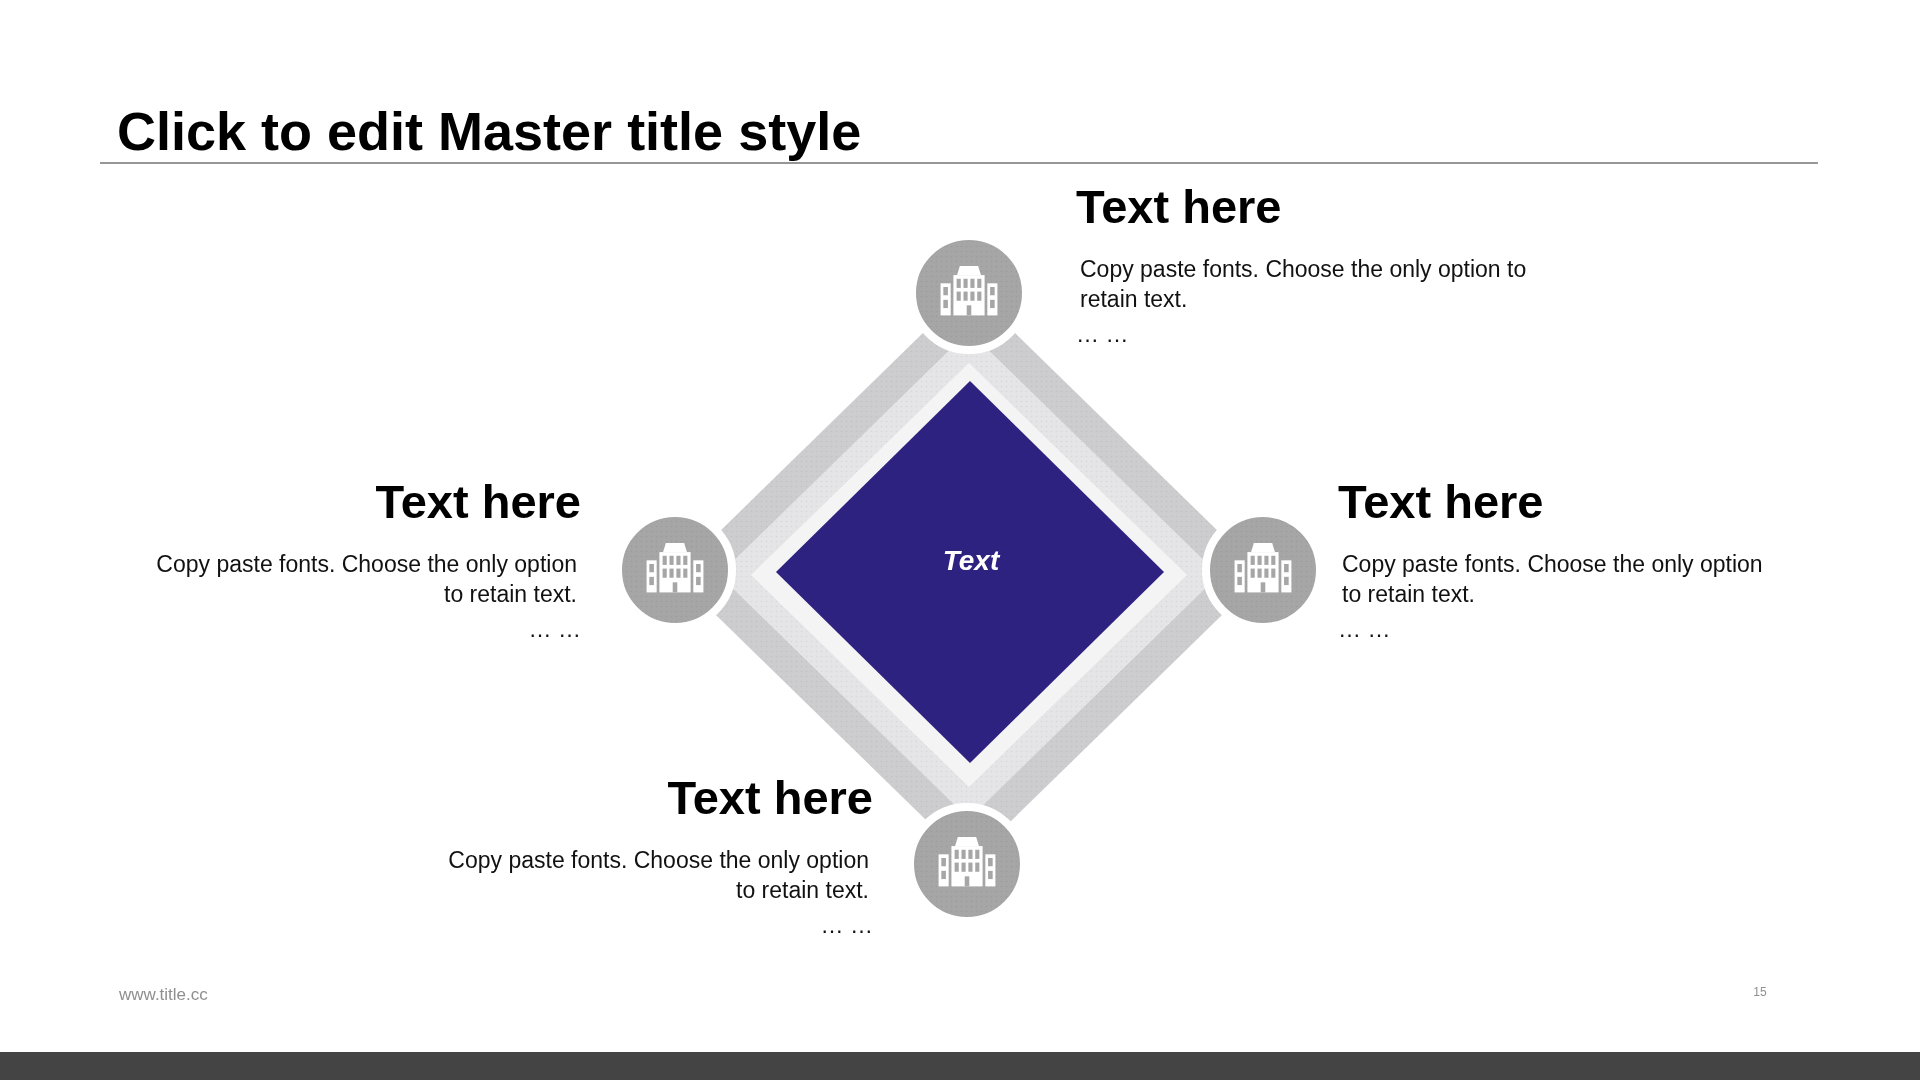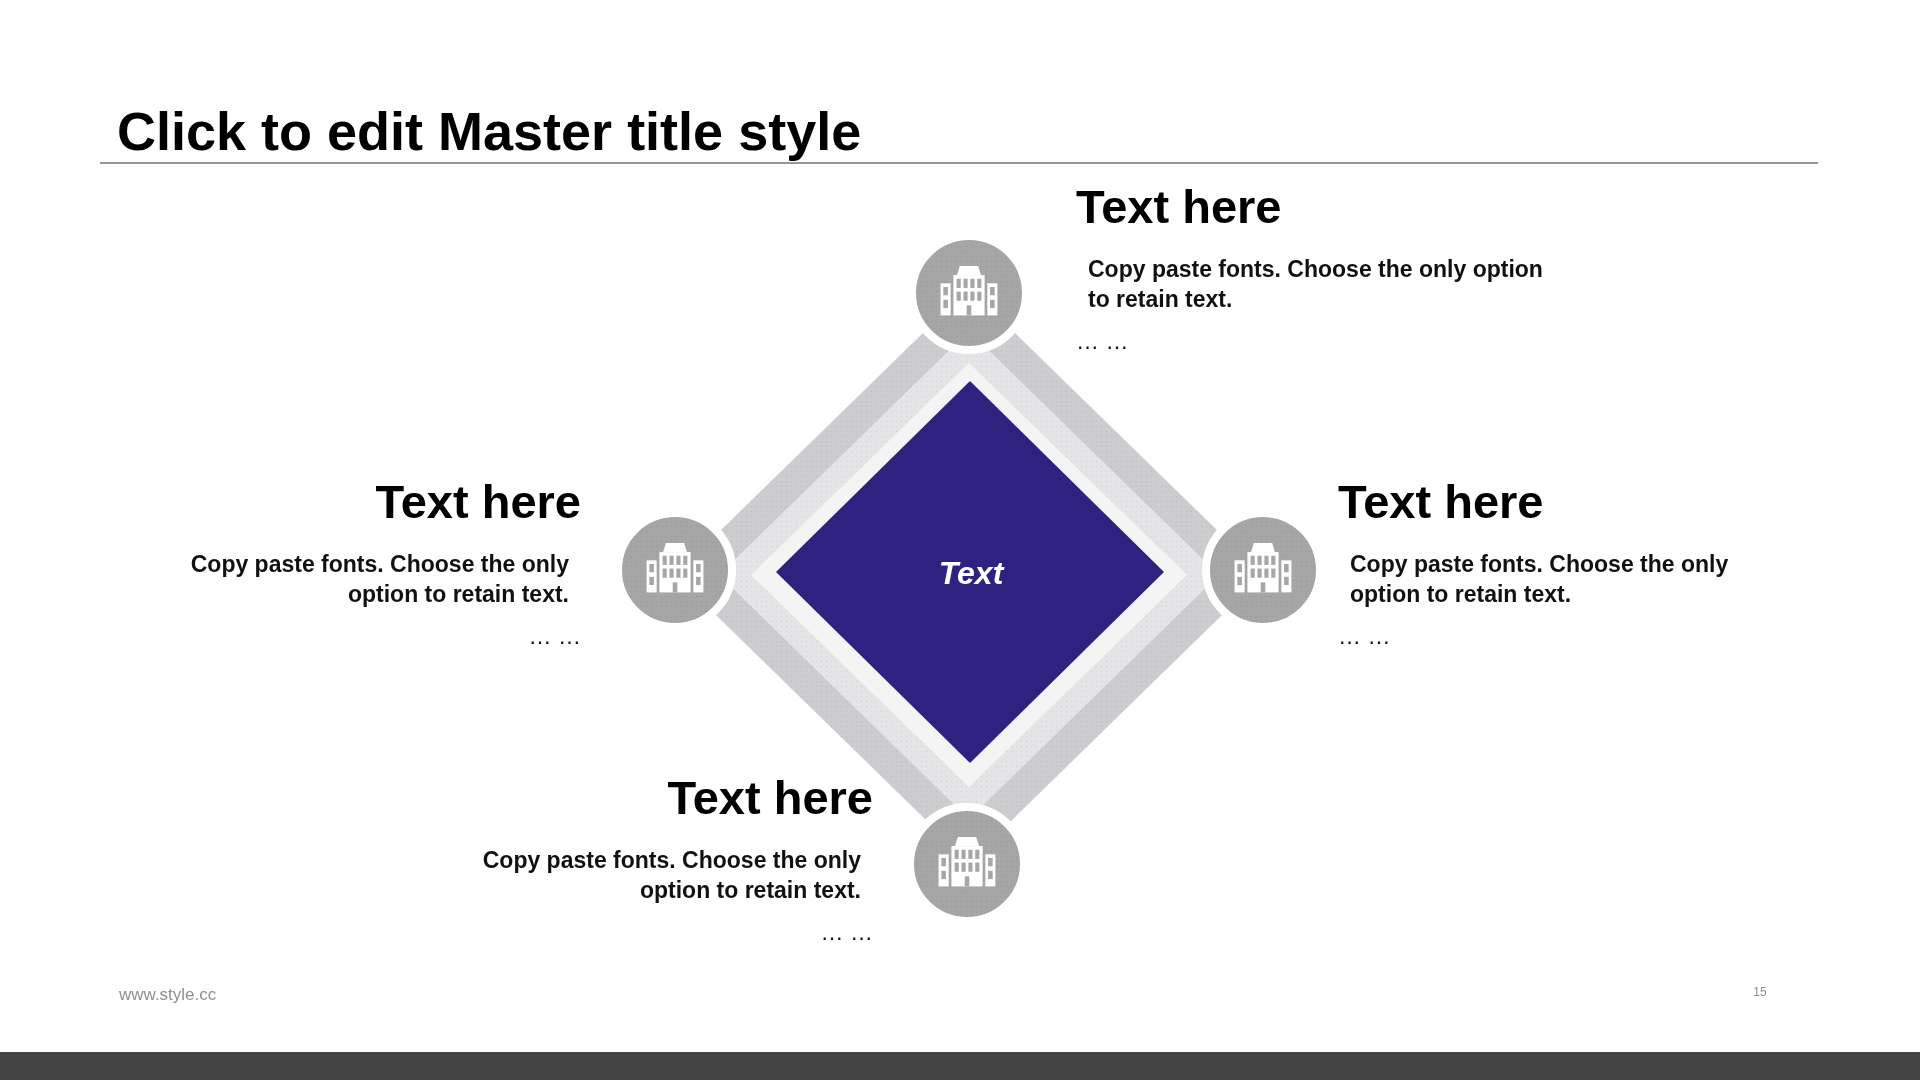--- a/index.html
+++ b/index.html
@@ -16,30 +16,30 @@
     background:var(--title-rule,#979797);
   }
   .diagram-svg{position:absolute;left:0;top:0;width:1920px;height:1080px;}
   .band-outer{fill:var(--band-outer,#CDCDCF);}
   .band-middle{fill:var(--band-middle,#E5E5E7);}
   .band-inner{fill:var(--band-inner,#F4F4F5);}
   .accent-diamond{fill:var(--accent,#2D2280);}
   .node-circle{fill:var(--circle,#A6A6A6);stroke:#ffffff;stroke-width:8;}
   .win{fill:var(--circle,#A6A6A6);}
   .center-label{
-    position:absolute;left:871px;top:544px;width:200px;height:58px;
+    position:absolute;left:871px;top:532px;width:200px;height:58px;
     line-height:58px;text-align:center;color:#ffffff;
-    font-size:32px;font-weight:bold;font-style:italic;
+    font-size:28px;font-weight:bold;font-style:italic;
   }
   .tblock{position:absolute;color:#111;}
   .tblock .tb-heading{
     font-size:47px;font-weight:bold;line-height:42px;color:#000;
     margin:0 0 26px 0;
   }
-  .tblock .tb-body{font-size:23px;line-height:30px;margin:12px;font-weight:bold;}
+  .tblock .tb-body{font-size:23px;line-height:30px;margin:4px;}
   .tblock .tb-dots{font-size:23px;line-height:30px;margin:5px 0 0 0;}
   .tblock-top{left:1076px;top:186px;width:505px;text-align:left;}
   .tblock-left{left:141px;top:481px;width:440px;text-align:right;}
   .tblock-right{left:1338px;top:481px;width:440px;text-align:left;}
   .tblock-bottom{left:433px;top:777px;width:440px;text-align:right;}
   .footer-site{
     position:absolute;left:119px;top:985px;font-size:17px;
     color:var(--footer-text,#8F8F8F);
   }
   .footer-page{
@@ -136,16 +136,16 @@
     <div class="tb-body">Copy paste fonts. Choose the only option to retain text.</div>
     <div class="tb-dots">… …</div>
   </div>
 
   <div class="tblock tblock-bottom">
     <div class="tb-heading">Text here</div>
     <div class="tb-body">Copy paste fonts. Choose the only option to retain text.</div>
     <div class="tb-dots">… …</div>
   </div>
 
-  <div class="footer-site">www.style.cc</div>
+  <div class="footer-site">www.title.cc</div>
   <div class="footer-page">15</div>
 
 </div>
 
 </body></html>

